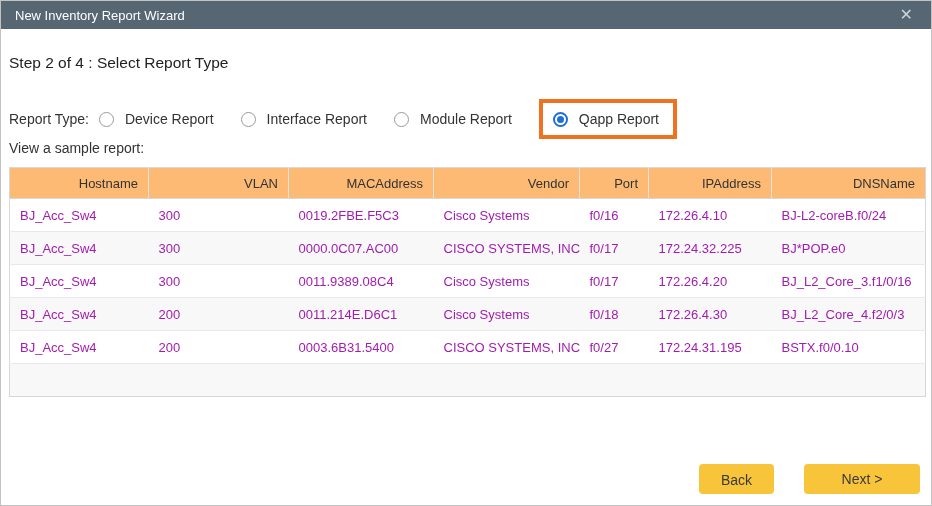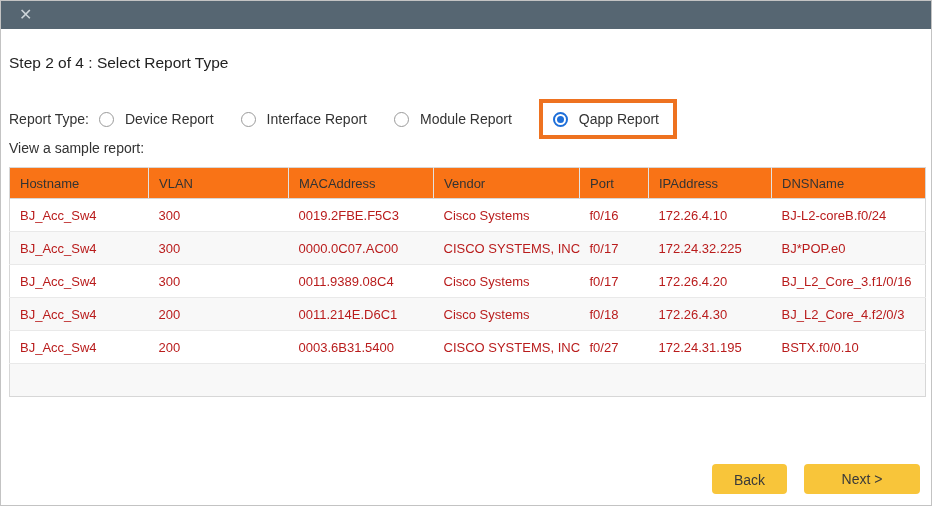--- a/index.html
+++ b/index.html
@@ -95,50 +95,50 @@
   table.report {
     margin-top: 11px;
     margin-left: 1px;
     width: 916px;
     border-collapse: collapse;
     border: 1px solid #d7d7d7;
     table-layout: fixed;
     font-size: 13px;
   }
   table.report th {
-    background: #f97316;
+    background: #fdba74;
     font-weight: normal;
-    text-align: left;
+    text-align: right;
     height: 31px;
     padding: 0 10px;
     border-bottom: 1px solid #d7d7d7;
     border-left: 1px solid #e2e2e2;
     color: #333333;
     overflow: hidden;
     white-space: nowrap;
   }
   table.report th:first-child { border-left: none; }
   table.report td {
     height: 33px;
     padding: 0 10px;
     border-bottom: 1px solid #e9e9e9;
     overflow: hidden;
     white-space: nowrap;
-    color: #b91c1c;
+    color: #a21caf;
   }
   table.report tbody tr:nth-child(even) td { background: #f8f8f8; }
   table.report tr.filler td { border-bottom: none; height: 33px; }
 
   
   .footer {
     position: absolute;
     right: 11px;
     bottom: 11px;
     display: flex;
-    gap: 17px;
+    gap: 30px;
     margin-left: 11px;
   }
   .btn {
     background: #f8c53a;
     border: none;
     border-radius: 4px;
     height: 30px;
     font-size: 14px;
     color: #3a3a3a;
     font-family: "Liberation Sans", "DejaVu Sans", sans-serif;
@@ -156,20 +156,21 @@
     white-space: nowrap;
     vertical-align: middle;
   }
 </style>
 </head>
 <body>
 
 <div class="dialog">
 
   <div class="titlebar">
+    <span class="title">New Inventory Report Wizard</span>
     <span class="close">✕</span>
   </div>
 
   <div class="content">
 
     <div class="step-title">Step 2 of 4 : Select Report Type</div>
 
     <div class="radio-row">
       <span class="row-label">Report Type:</span>
 

